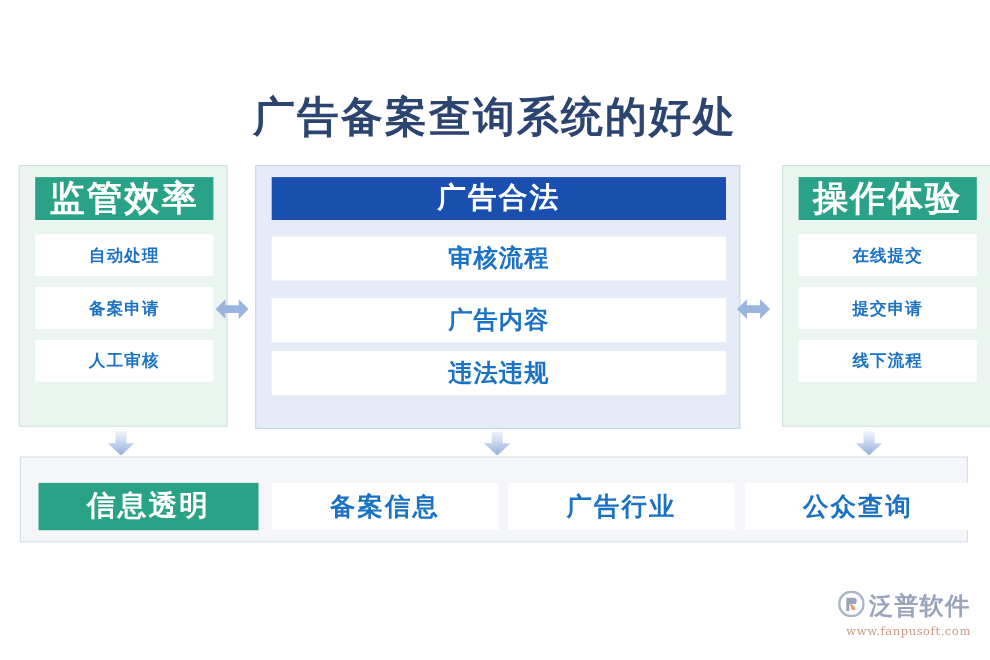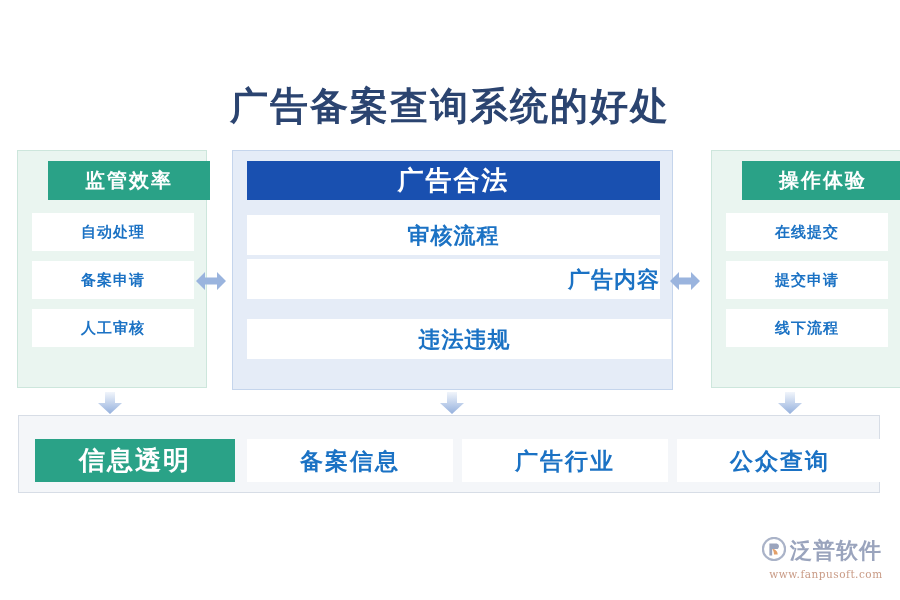--- a/index.html
+++ b/index.html
@@ -64,27 +64,27 @@
   .panel.center {
     left: 232px;
     width: 441px;
     height: 240px;
     background: #e5ecf7;
     border-color: #c5d5ec;
   }
 
   .panel-header {
     position: absolute;
-    left: 30px;
+    left: 14px;
     top: 10px;
     height: 39px;
     line-height: 39px;
     text-align: center;
     color: #ffffff;
-    font-size: 20px;
+    font-size: 32px;
     font-weight: 700;
     letter-spacing: 2px;
   }
   .panel.side .panel-header {
     width: 162px;
     background: #2aa287;
   }
   .panel.center .panel-header {
     left: 14px;
     width: 413px;
@@ -111,22 +111,22 @@
     width: 413px;
     height: 40px;
     line-height: 40px;
     font-size: 22px;
   }
 
   .panel.side  .card.c0 { top: 62px; }
   .panel.side  .card.c1 { top: 110px; }
   .panel.side  .card.c2 { top: 158px; }
   .panel.center .card.c0 { top: 64px; }
-  .panel.center .card.c1 { top: 108px; text-align: right; }
-  .panel.center .card.c2 { top: 168px; padding-left: 11px; }
+  .panel.center .card.c1 { top: 120px; }
+  .panel.center .card.c2 { top: 168px; }
 
   
   .h-arrow {
     position: absolute;
     top: 118px;
     width: 30px;
     height: 26px;
   }
   .h-arrow.a-left  { left: 196px; }
   .h-arrow.a-right { left: 670px; }

